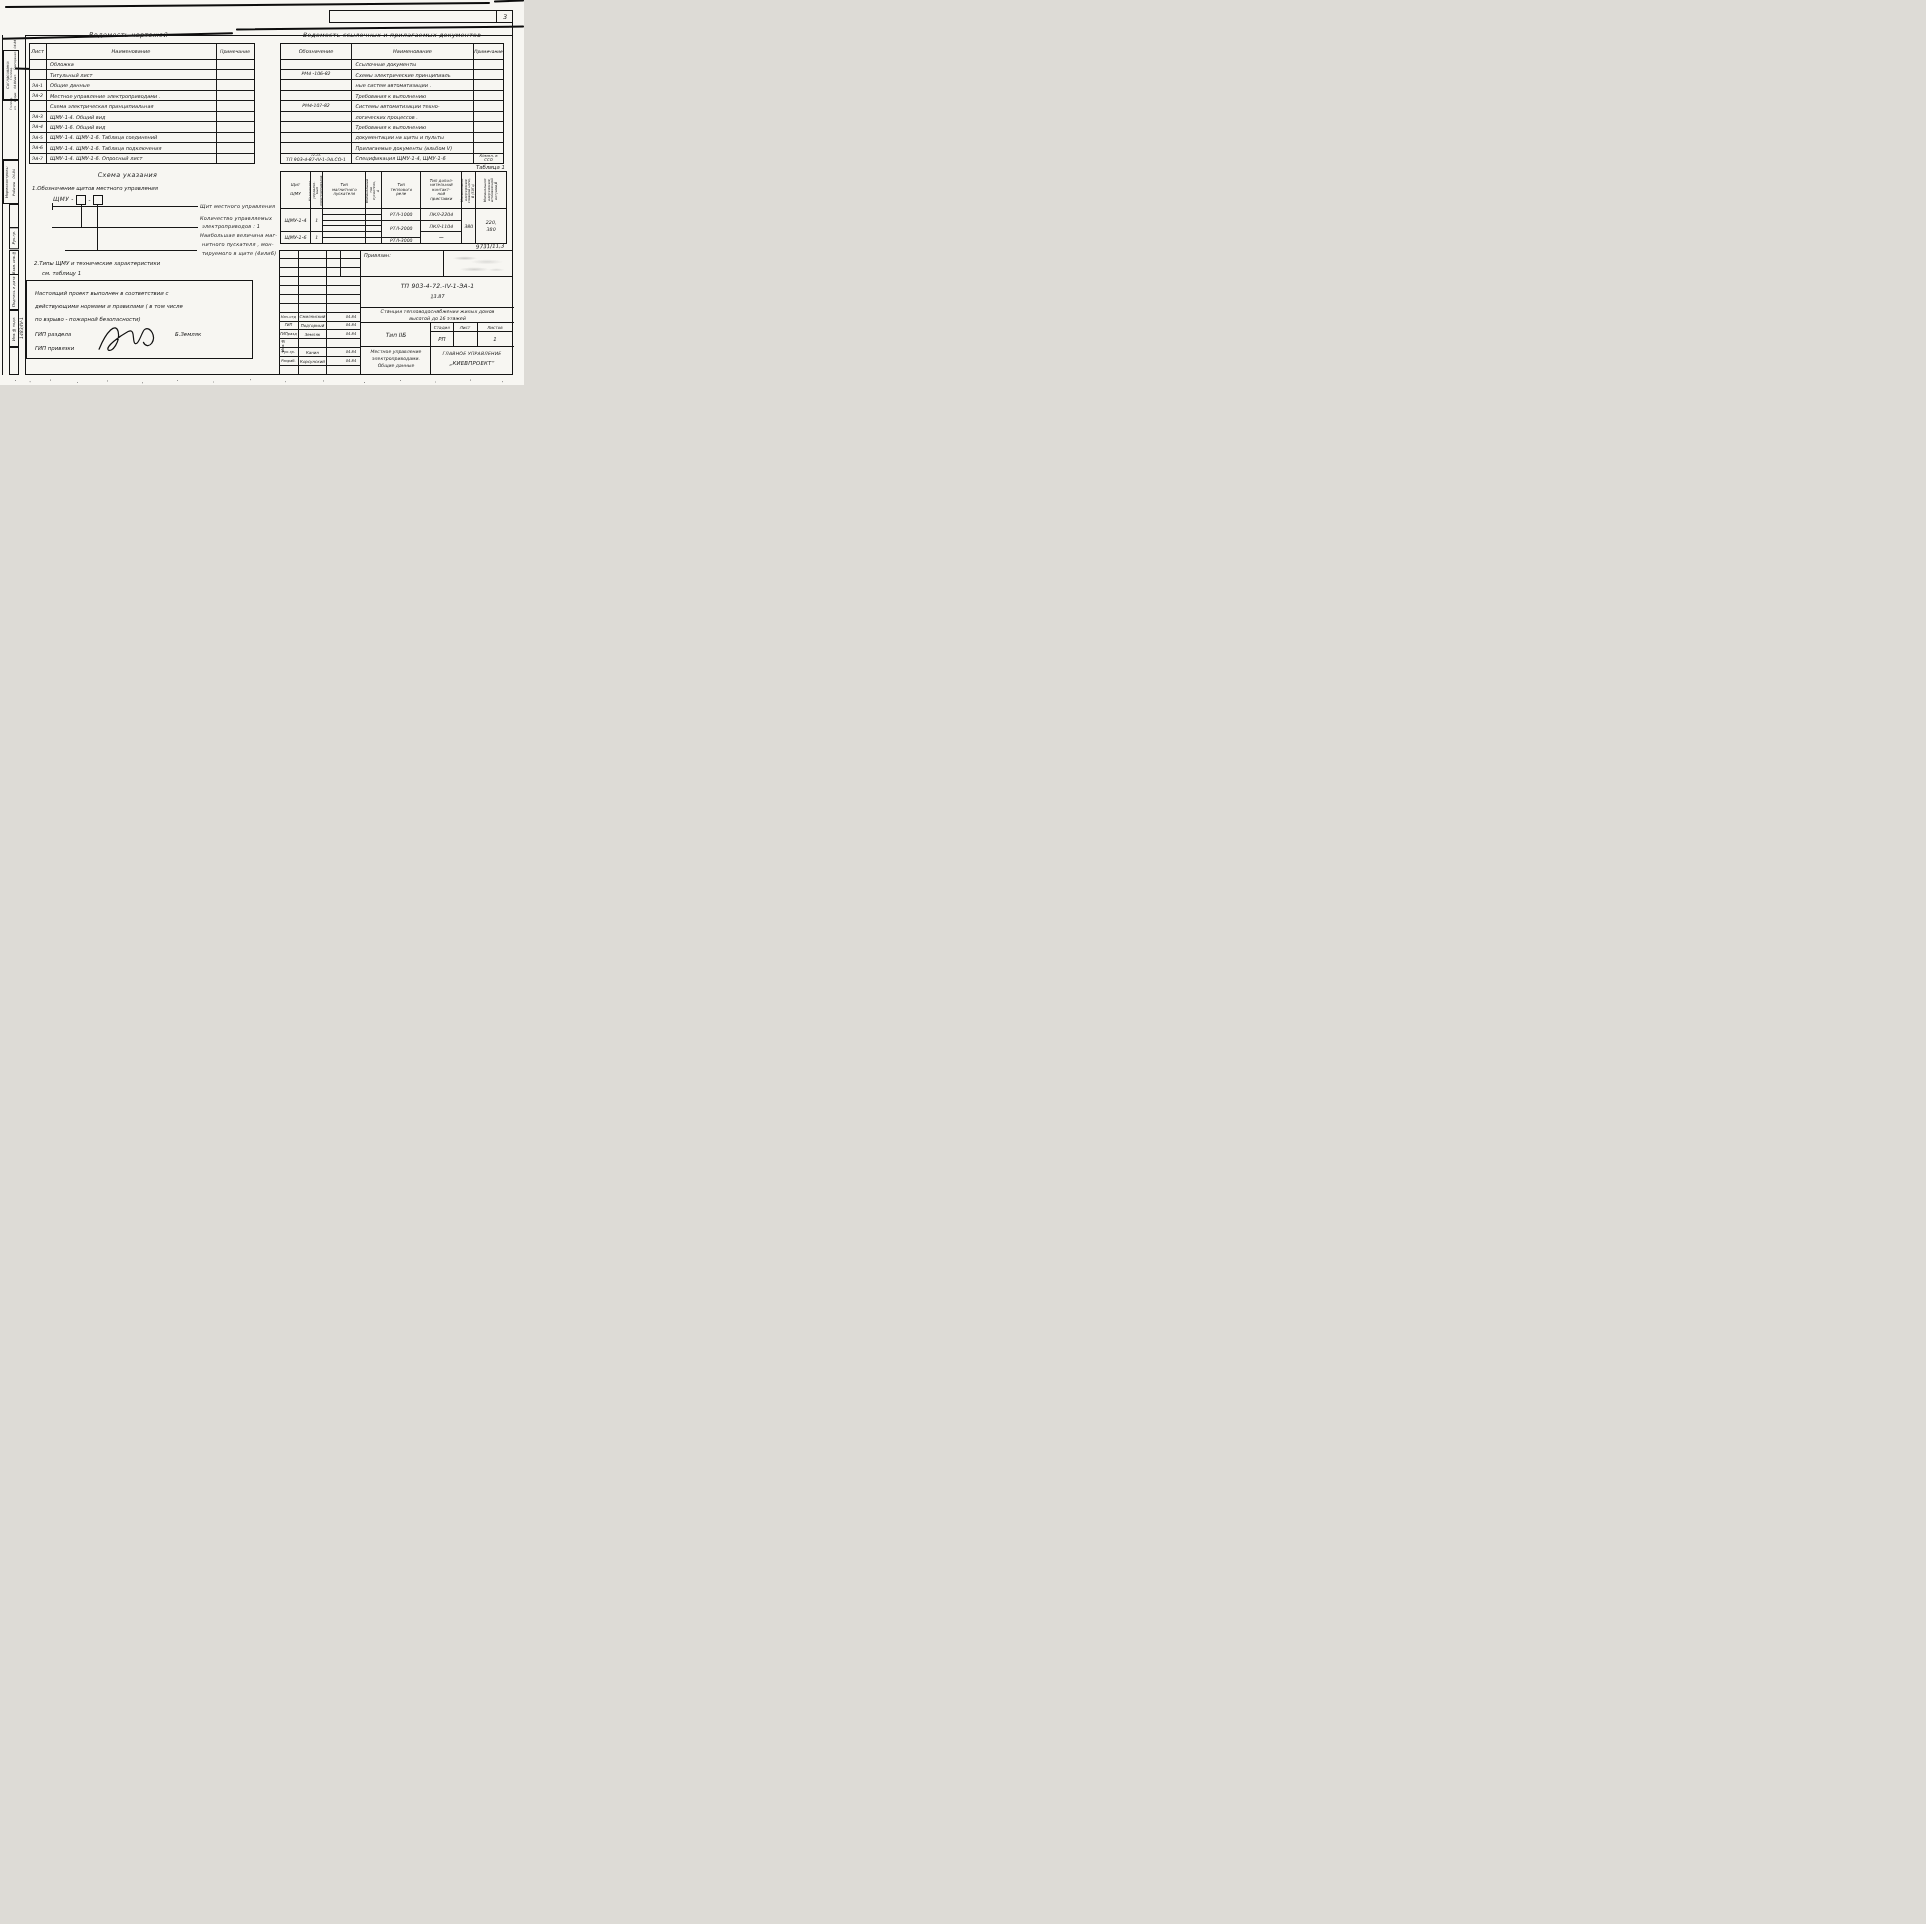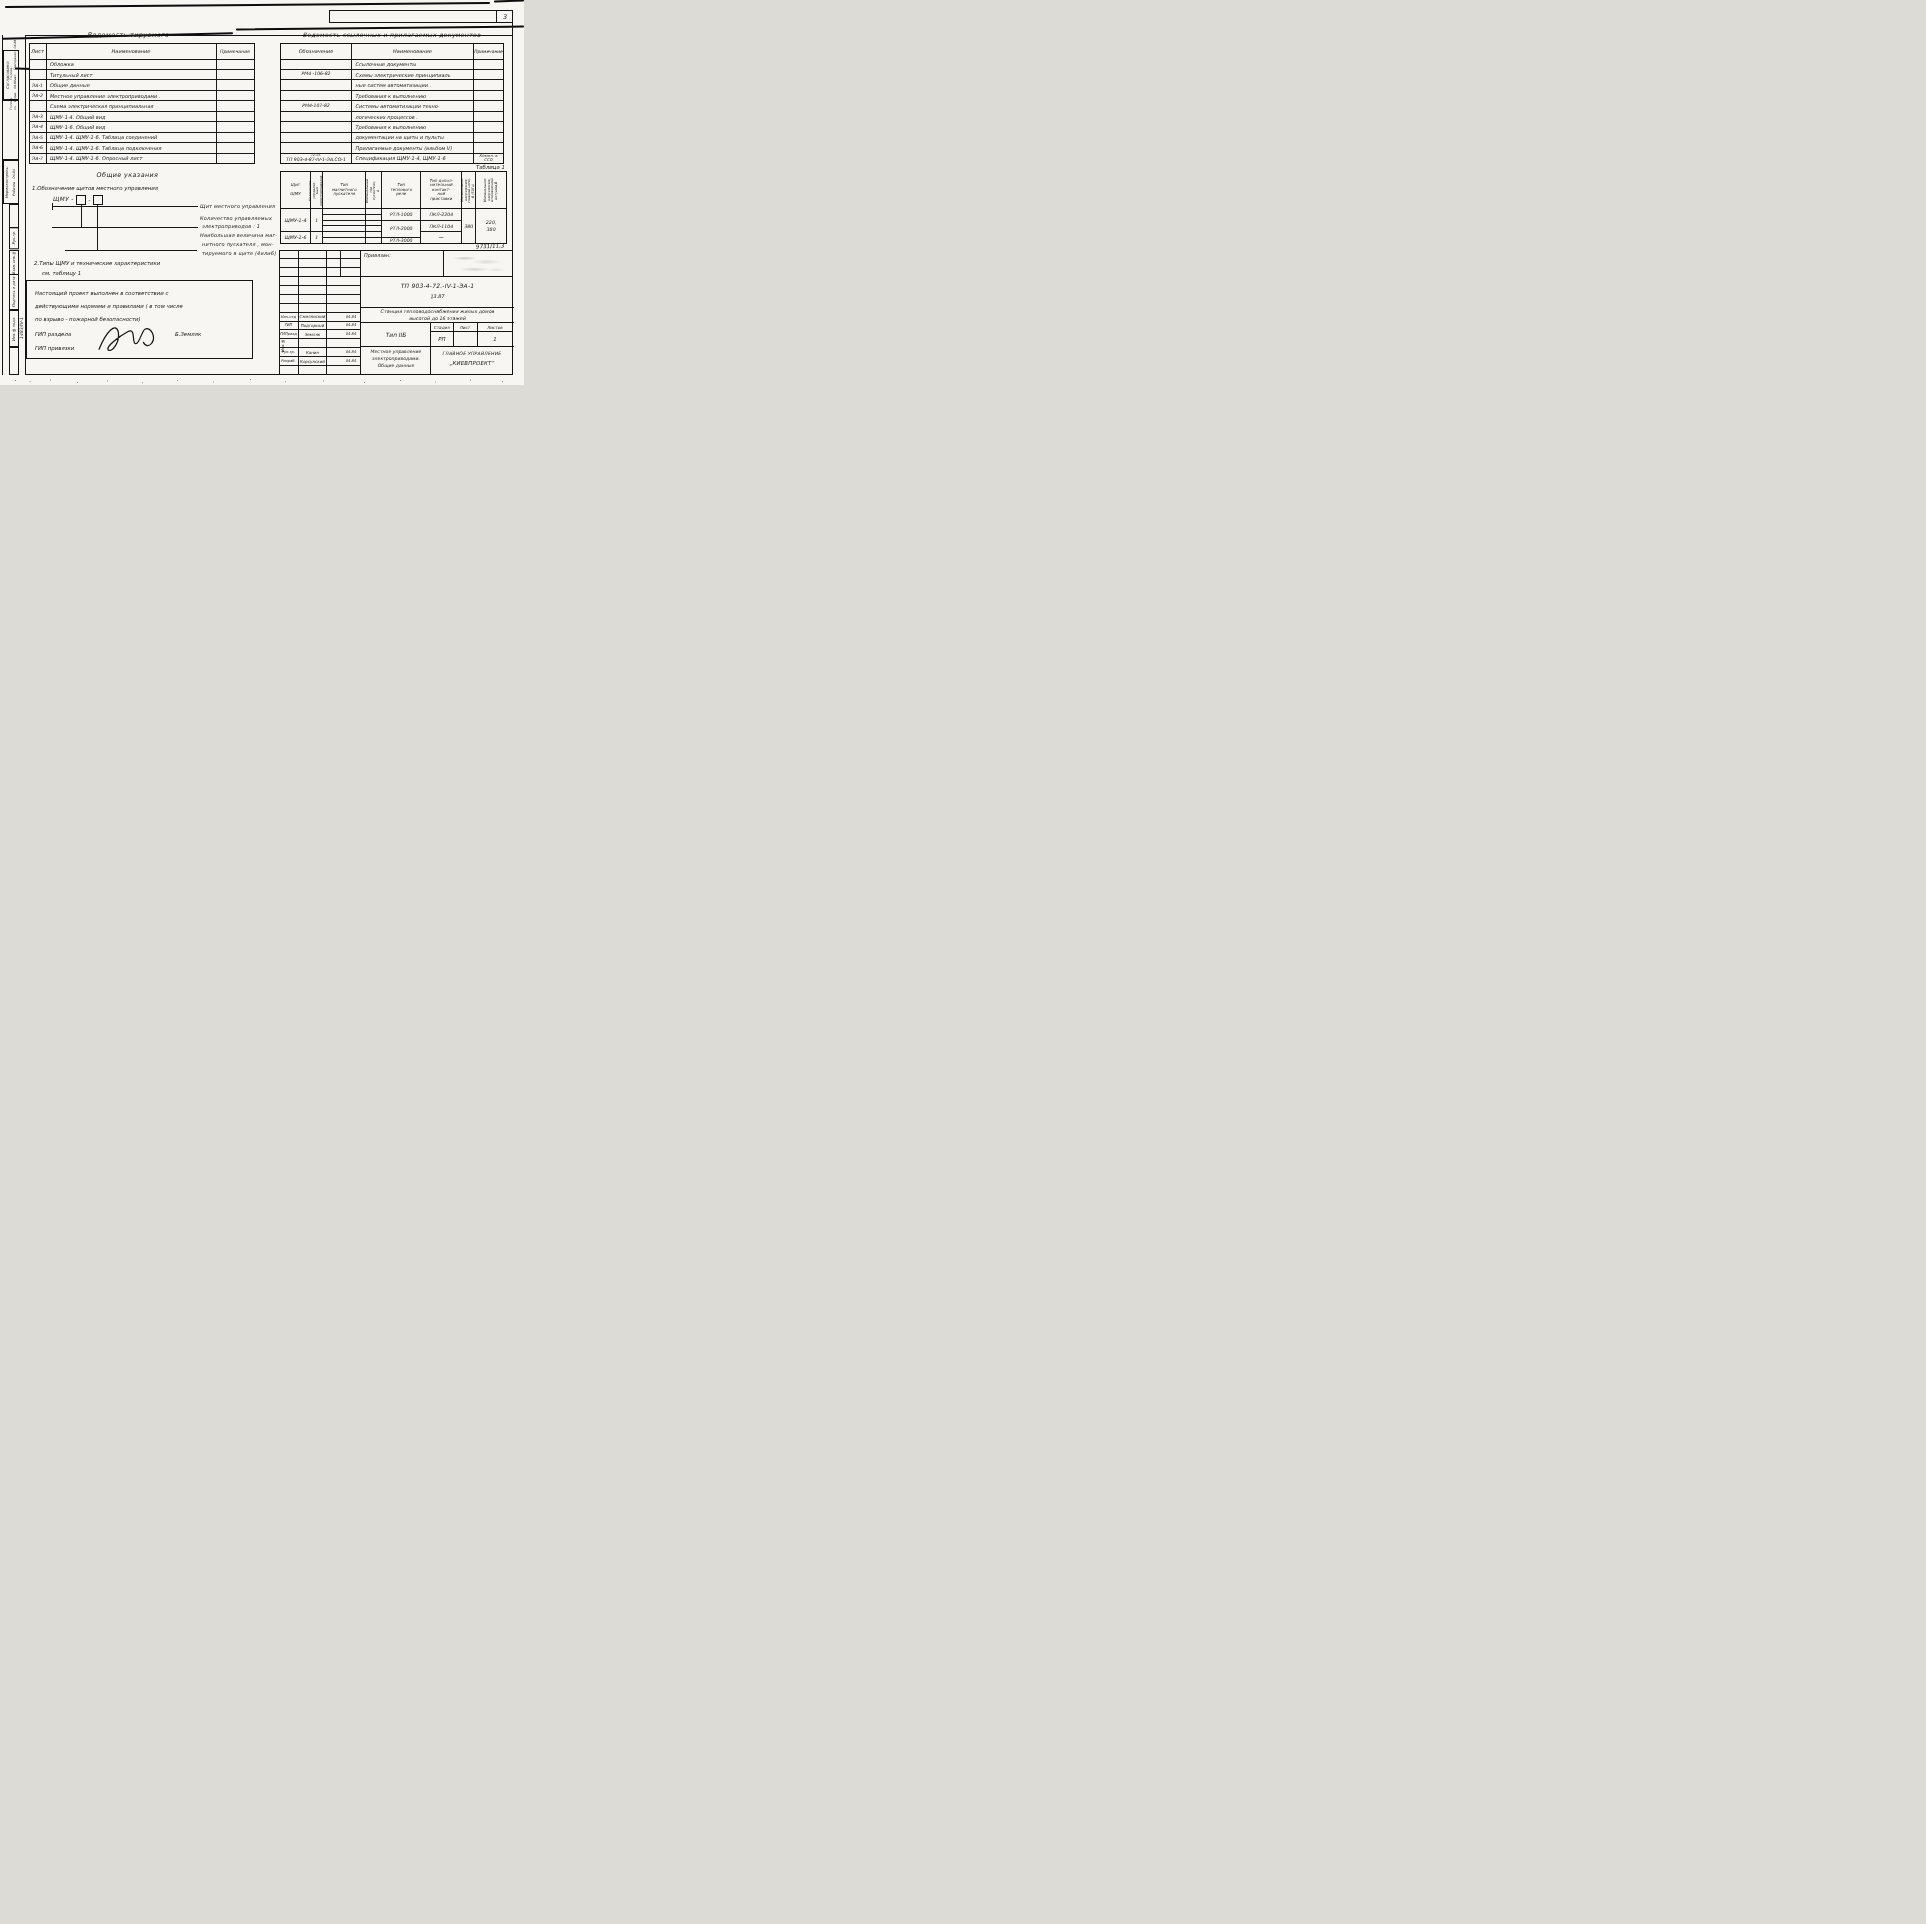--- a/index.html
+++ b/index.html
@@ -94,21 +94,21 @@
     </div>
   </div>
   <div class="stripbox" style="left:8.9px;top:204px;width:10px;height:23.5px;"></div>
   <div class="stripbox vtext" style="left:8.9px;top:227px;width:10px;height:22.3px;font-size:3.7px;">Рук.гр.</div>
   <div class="stripbox vtext" style="left:8.9px;top:250px;width:10px;height:25px;font-size:3.5px;">Взам. инв.№</div>
   <div class="stripbox vtext" style="left:8.9px;top:274px;width:10px;height:36px;font-size:3.7px;">Подпись и дата</div>
   <div class="stripbox vtext" style="left:8.9px;top:310px;width:10px;height:37px;font-size:3.7px;">Инв.№ подл.</div>
   <div class="abs vtext hw" style="left:17px;top:310px;width:8.5px;height:37px;font-size:4.6px;">1483/IV-1</div>
   <div class="stripbox" style="left:8.9px;top:347px;width:10px;height:28px;"></div>
 
-  <div class="abs sect-title" style="left:28.5px;top:31px;width:200px;">Ведомость  тируемого</div>
+  <div class="abs sect-title" style="left:28.5px;top:31px;width:200px;">Ведомость  чертежей</div>
   <div class="abs tbl" style="left:28.5px;top:43px;width:226px;height:121px;">
     <div class="hrow" style="height:14.6px;">
       <div class="cell colhead" style="width:17px;">Лист</div>
       <div class="cell colhead" style="flex:1;">Наименование</div>
       <div class="cell colhead" style="width:37px;font-size:4.6px;">Примечание</div>
     </div>
     <div style="display:flex;flex-direction:column;flex:1;">
 
     <div class="trow">
           <div class="cell cc" style="width:17px;font-size:4.6px;"></div>
@@ -367,21 +367,21 @@
         <div class="t1cell" style="flex:1;font-size:4.6px;">380</div>
       </div>
       <div class="t1col" style="flex:1;">
         <div class="t1cell pre" style="flex:1;font-size:4.8px;line-height:1.5;">220,
 380</div>
       </div>
     </div>
   </div>
   <div class="abs hw" style="left:476px;top:243px;font-size:5.6px;transform:rotate(-3deg);">9731/11,3</div>
 
-  <div class="abs sect-title" style="left:58px;top:171px;width:139px;">Общие   указания</div>
+  <div class="abs sect-title" style="left:58px;top:171px;width:139px;">Схема   указания</div>
   <div class="abs" style="left:32px;top:185px;font-size:5.4px;">1.Обозначение  щитов  местного  управления</div>
 
   <div class="abs" style="left:53px;top:196px;font-size:5.8px;letter-spacing:0.4px;">ЩМУ -</div>
   <div class="abs" style="left:76px;top:195px;width:10px;height:10px;border:1.2px solid #141414;"></div>
   <div class="abs ctr" style="left:86px;top:195px;width:7px;height:10px;font-size:5.4px;">-</div>
   <div class="abs" style="left:93px;top:195px;width:10px;height:10px;border:1.2px solid #141414;"></div>
 
   <div class="stem" style="left:52px;top:203px;height:6.5px;"></div>
   <div class="leader" style="left:52px;top:206px;width:146px;"></div>
   <div class="leader" style="left:52px;top:227px;width:146px;"></div>

